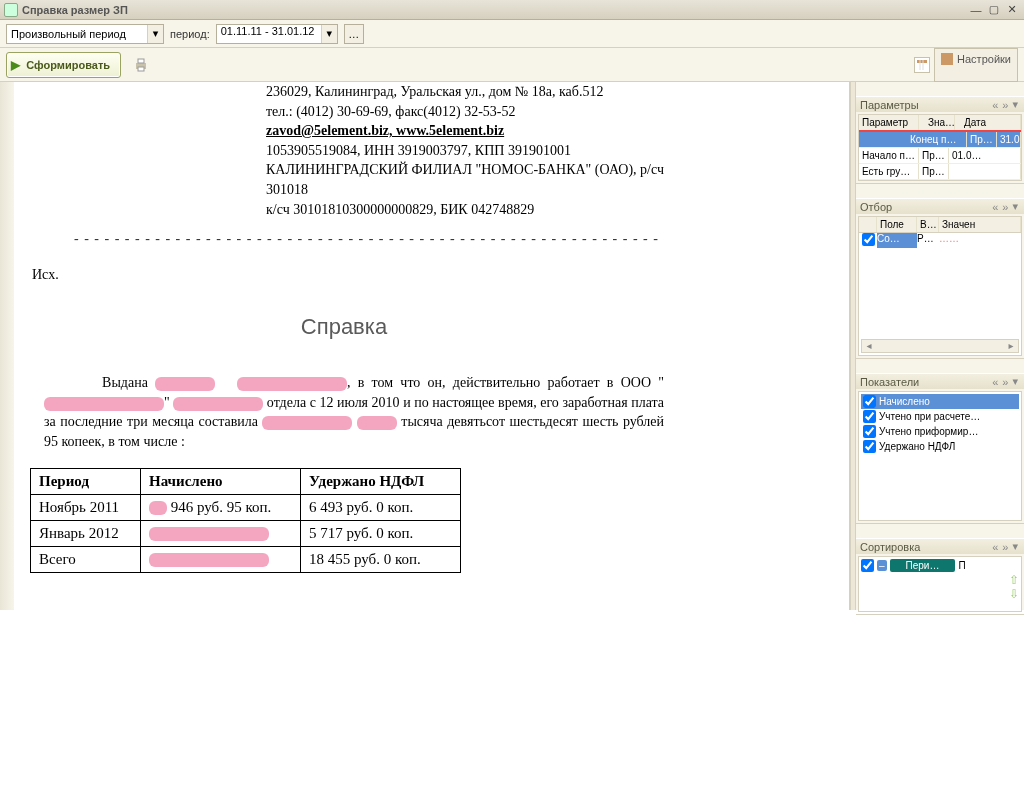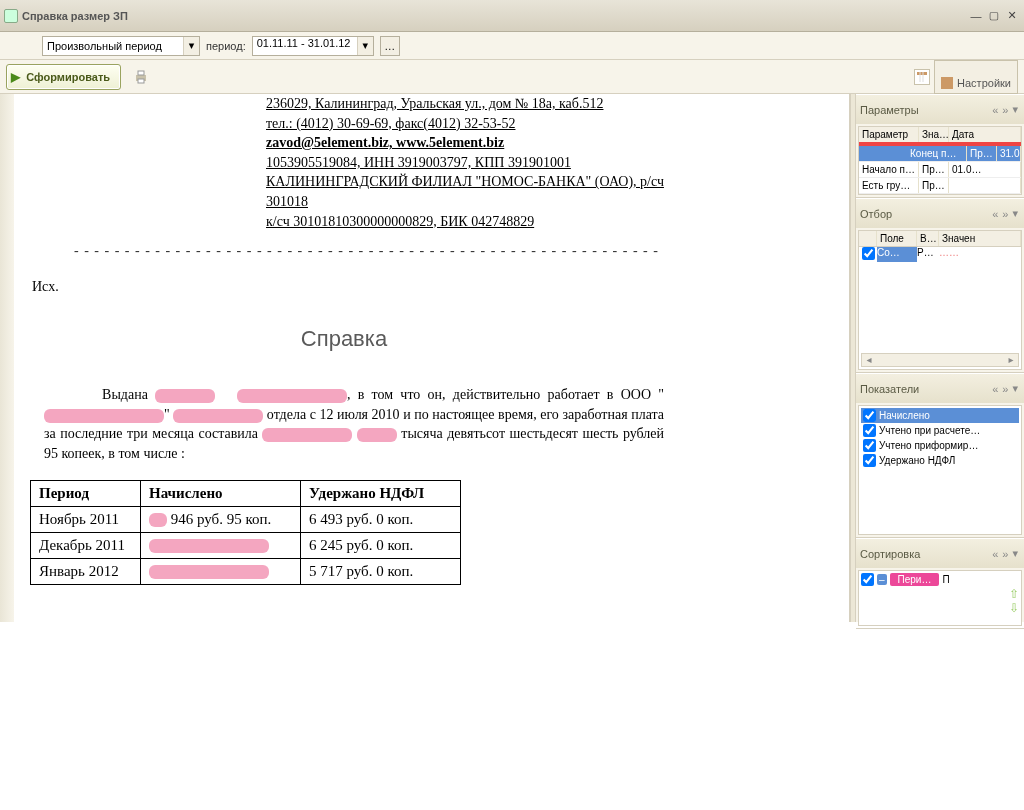--- a/index.html
+++ b/index.html
@@ -1,78 +1,78 @@
 <!DOCTYPE html>
 <html><head>
 <meta charset="utf-8">
 <style>
   * { box-sizing: border-box; margin: 0; padding: 0; }
   html, body { width: 1024px; height: 810px; font-family: Arial, sans-serif; font-size: 11px; background: #fff; overflow: hidden; }
-  .titlebar { height: 32px; background: linear-gradient(#e8e4d8,#d6d0bf); display: flex; align-items: center; padding: 0 4px; border-bottom: 1px solid #b5af9c; color: #555; }
+  .titlebar { height: 20px; background: linear-gradient(#e8e4d8,#d6d0bf); display: flex; align-items: center; padding: 0 4px; border-bottom: 1px solid #b5af9c; color: #555; }
   .titlebar .ticon { width: 14px; height: 14px; border: 1px solid #8a8; background: #cfd; margin-right: 4px; border-radius: 2px; }
   .titlebar .title { flex: 1; font-weight: bold; }
   .titlebar .winbtn { width: 16px; height: 14px; margin-left: 2px; display: flex; align-items: center; justify-content: center; color: #444; cursor: pointer; }
   .toolbar1 { height: 28px; background: #f7f4ea; border-bottom: 1px solid #d6d0bf; display: flex; align-items: center; padding: 2px 6px; gap: 6px; }
-  .dropdown { display: flex; align-items: center; border: 1px solid #b5af9c; background: #fff; height: 20px; margin-left: 36px; }
+  .dropdown { display: flex; align-items: center; border: 1px solid #b5af9c; background: #fff; height: 20px; }
   .dropdown .val { padding: 0 4px; min-width: 140px; }
   .dropdown .arrow, .datebox .arrow { width: 16px; text-align: center; border-left: 1px solid #d6d0bf; background: #f3efe3; height: 100%; display: flex; align-items: center; justify-content: center; cursor: pointer; }
   .toolbar1 .lbl { color: #333; }
   .datebox { display: flex; align-items: flex-start; border: 1px solid #b5af9c; background: #fff; height: 20px; }
   .datebox .val { padding: 0 4px; min-width: 104px; }
   .ellips-btn { width: 20px; height: 20px; border: 1px solid #b5af9c; background: #f3efe3; display: flex; align-items: center; justify-content: center; cursor: pointer; }
   .toolbar2 { height: 34px; background: #f7f4ea; border-bottom: 1px solid #d6d0bf; display: flex; align-items: center; padding: 4px 6px; }
   .gen-btn { display: flex; align-items: center; height: 26px; border: 1px solid #9aa35f; background: linear-gradient(#fefff2,#eef0d4); border-radius: 3px; padding: 0 10px 0 4px; cursor: pointer; color: #4a5a1a; font-weight: bold; box-shadow: inset 0 0 0 1px #fff; }
   .gen-btn .play { color: #4a8a1a; margin-right: 6px; font-size: 12px; }
   .tool-icon { width: 20px; height: 20px; margin-left: 10px; display: flex; align-items: center; justify-content: center; cursor: pointer; }
   .toolbar2 .spacer { flex: 1; }
-  .settings-btn { display: flex; align-items: flex-start; height: 19px; border: 1px solid #c9c2ab; background: #f3efe3; padding: 16px 6px; cursor: pointer; color: #555; }
+  .settings-btn { display: flex; align-items: flex-end; height: 19px; border: 1px solid #c9c2ab; background: #f3efe3; padding: 16px 6px; cursor: pointer; color: #555; }
   .settings-btn .sicn { width: 12px; height: 12px; background: #c96; margin-right: 4px; }
   .toolbar2 .cal-icon { width: 16px; height: 16px; margin-right: 4px; border: 1px solid #c9c2ab; background: #fff; display: flex; align-items: center; justify-content: center; }
   .body { display: flex; height: 528px; }
   .doc-pane { flex: 1; background: #fff; overflow: hidden; padding: 0 0 0 18px; position: relative; border-right: 1px solid #d6d0bf; }
   .doc-pane::before { content:""; position:absolute; left:0; top:0; width:14px; height:100%; background: linear-gradient(to right,#e9e5d6,#f7f4ea); }
   .doc { width: 640px; margin: 0 0 0 6px; color: #000; font-family: "Times New Roman", serif; font-size: 14px; line-height: 1.4; }
-  .doc .hdr-block { margin-left: 242px; text-decoration: underline; }
+  .doc .hdr-block { margin-left: 242px; }
   .doc .u { text-decoration: underline; font-weight: bold; }
   .doc .dashline { margin: 10px 0 16px 50px; letter-spacing: 1px; color: #333; overflow: hidden; white-space: nowrap; }
   .doc .outno { margin-left: 8px; }
   .doc h2 { font-family: Arial, sans-serif; font-weight: normal; font-size: 22px; color: #5a5a5a; text-align: center; margin: 28px 0 30px; }
   .doc .body-text { text-align: justify; margin: 0 0 16px 20px; }
   .redact { display:inline-block; background:#f4a6c0; border-radius:6px; height:14px; vertical-align:middle; }
   table.salary { border-collapse: collapse; margin: 10px 0 0 6px; }
   table.salary th, table.salary td { border: 1px solid #000; padding: 2px 8px; font-family: "Times New Roman", serif; font-size: 15px; text-align: left; }
   table.salary th { font-weight: bold; }
   .side-pane { width: 168px; background: #f7f4ea; display: flex; flex-direction: column; }
   .panel { border-bottom: 1px solid #d6d0bf; }
-  .panel-hdr { height: 30px; background: linear-gradient(#f3efe0,#e6e1cc); display: flex; align-items: center; padding: 0 4px; color: #5a5a44; font-size: 11px; border-top: 1px solid #fff; }
+  .panel-hdr { height: 16px; background: linear-gradient(#f3efe0,#e6e1cc); display: flex; align-items: center; padding: 0 4px; color: #5a5a44; font-size: 11px; border-top: 1px solid #fff; margin-top: 14px; }
   .panel-hdr .pt { flex: 1; }
   .panel-hdr .ctrl { cursor: pointer; color: #888; padding: 0 2px; }
   .grid { background: #fff; border: 1px solid #d6d0bf; margin: 2px; font-size: 10px; }
-  .grid .gh { display: flex; background: #f3efe3; border-bottom: 4px solid #ef4444; }
+  .grid .gh { display: flex; background: #f3efe3; border-bottom: 2px solid #ef4444; gap: 6px; }
   .grid .gh > div, .grid .gr > div { padding: 2px 3px; border-right: 1px solid #e6e1cc; overflow: hidden; white-space: nowrap; }
   .grid .gr { display: flex; border-bottom: 1px solid #eee; }
   .grid .gr.sel { background: #5b8fd6; color: #fff; padding-left: 48px; }
   .c1 { width: 60px; } .c2 { width: 30px; } .c3 { width: 40px; flex:1; }
   .otbor-grid { background:#fff; border:1px solid #d6d0bf; margin:2px; font-size:10px; height:140px; position:relative; }
   .otbor-grid .gh { display:flex; background:#f3efe3; border-bottom:1px solid #d6d0bf; }
   .otbor-grid .gh > div { padding:2px 3px; border-right:1px solid #e6e1cc; }
   .otbor-grid .gr { display:flex; }
   .oc0{width:18px;text-align:center;} .oc1{width:40px;} .oc2{width:22px;} .oc3{flex:1;}
   .otbor-grid .gr .oc1 { background:#5b8fd6; color:#fff; }
   .otbor-grid .scroll { position:absolute; left:2px; right:2px; bottom:2px; height:14px; background:#f3efe3; border:1px solid #d6d0bf; display:flex; }
   .otbor-grid .scroll .sbtn { width:14px; text-align:center; color:#888; cursor:pointer; }
   .otbor-grid .scroll .track { flex:1; }
   .otbor-grid .pink { color:#e77; }
   .chk-list { background:#fff; border:1px solid #d6d0bf; margin:2px; font-size:10px; height:130px; padding:2px; }
   .chk-list .row { display:flex; align-items:center; padding:1px 2px; gap:3px; }
   .chk-list .row.sel { background:#5b8fd6; color:#fff; }
   .chk-list input { margin:0; }
   .sort-box { background:#fff; border:1px solid #d6d0bf; margin:2px; font-size:10px; height:56px; padding:2px; position:relative; }
   .sort-box .row { display:flex; align-items:center; gap:3px; }
-  .sort-box .tag { background:#ec4899; color:#fff; padding:1px 8px; border-radius:2px; }
+  .sort-box .tag { background:#0f766e; color:#fff; padding:1px 16px; border-radius:2px; }
   .sort-box .arrows { position:absolute; right:2px; top:16px; display:flex; flex-direction:column; color:#9c6; font-size:12px; }
   .vsplit { width: 6px; background: #ece7d6; border-left:1px solid #d6d0bf; border-right:1px solid #d6d0bf; cursor: col-resize; }
 </style>
 </head>
 <body>
 
 <div class="titlebar">
   <div class="ticon"></div>
   <div class="title">Справка размер ЗП</div>
   <div class="winbtn">—</div>
@@ -148,28 +148,28 @@
           <th style="width:160px">Удержано НДФЛ</th>
         </tr>
           </thead>
         <tbody id="salary-body">
             <tr>
               <td>Ноябрь 2011</td>
               <td><span class="redact" style="width: 18px;"></span> 946 руб.  95 коп.</td>
               <td>6 493 руб.  0 коп.</td>
             </tr>
             <tr>
-              <td>Декабрь 2011</td>
-              <td><span class="redact" style="width: 120px;"></span></td>
-              <td>6 245 руб.  0 коп.</td>
-            </tr>
-            <tr>
               <td>Январь 2012</td>
               <td><span class="redact" style="width: 120px;"></span></td>
               <td>5 717 руб.  0 коп.</td>
+            </tr>
+            <tr>
+              <td>Всего</td>
+              <td><span class="redact" style="width: 120px;"></span></td>
+              <td>18 455 руб. 0 коп.</td>
             </tr>
           </tbody>
       </table>
     </div>
   </div>
 
   <div class="vsplit"></div>
 
   <div class="side-pane">
 

